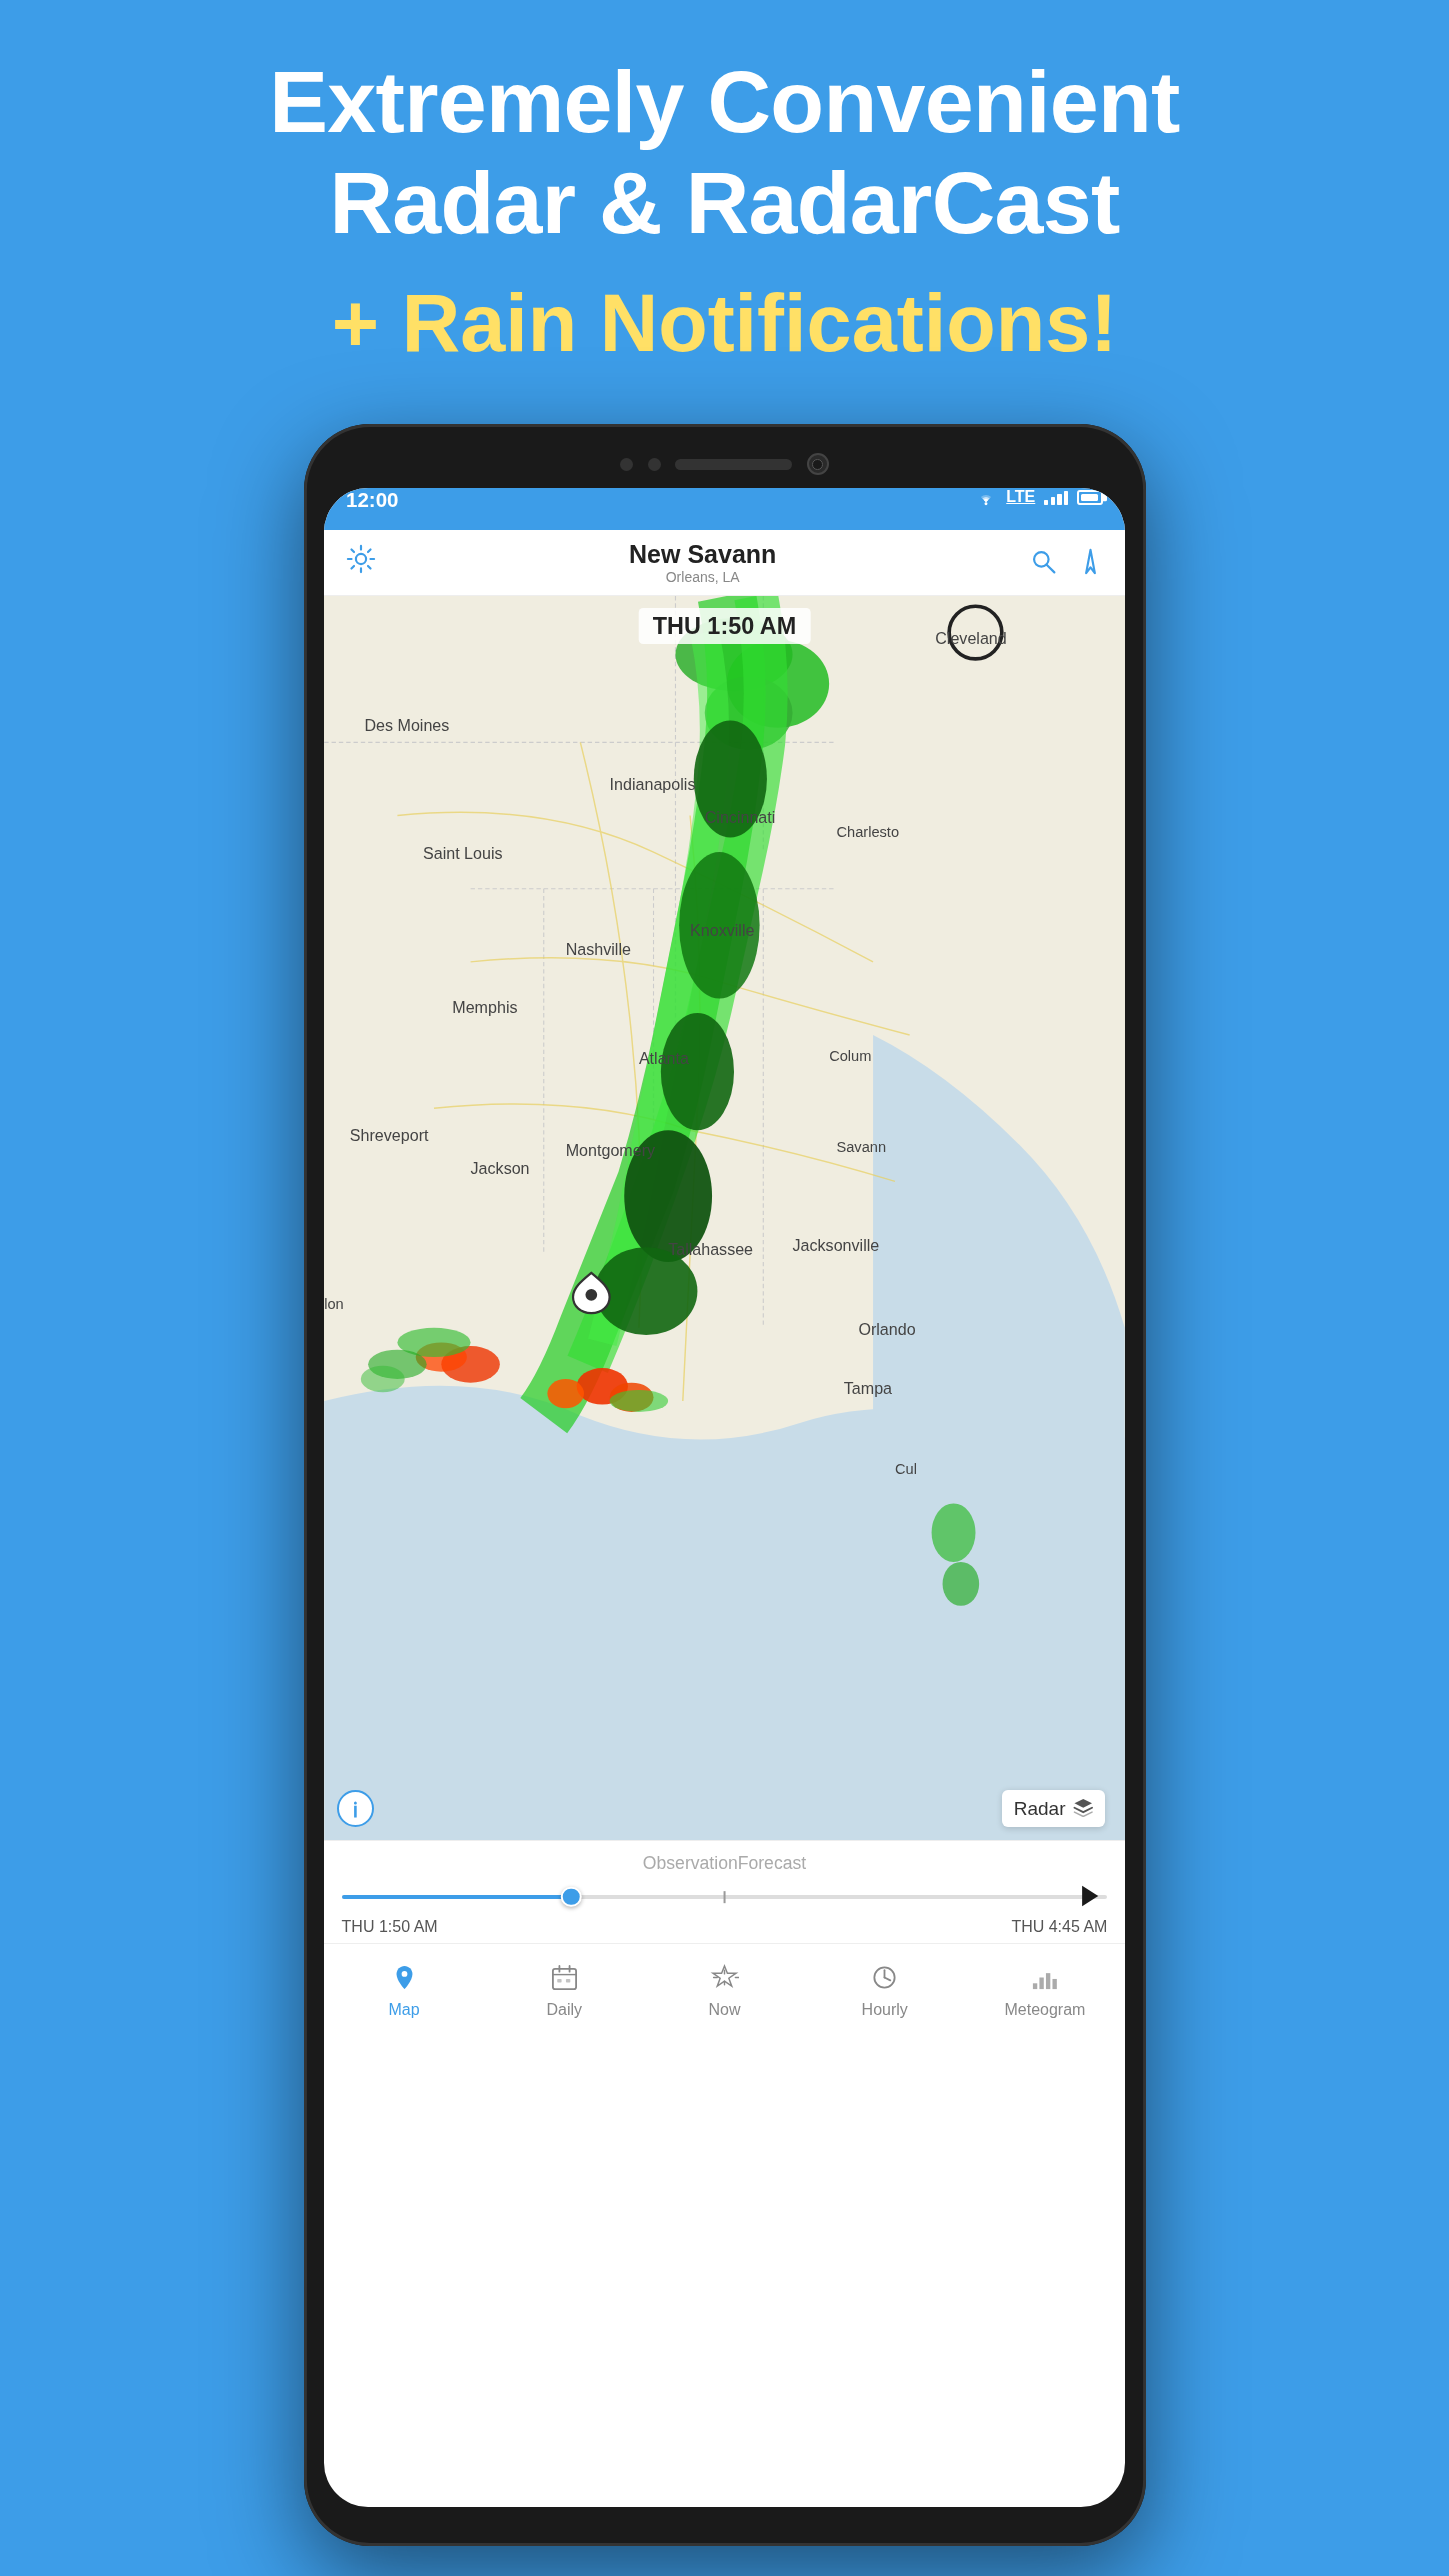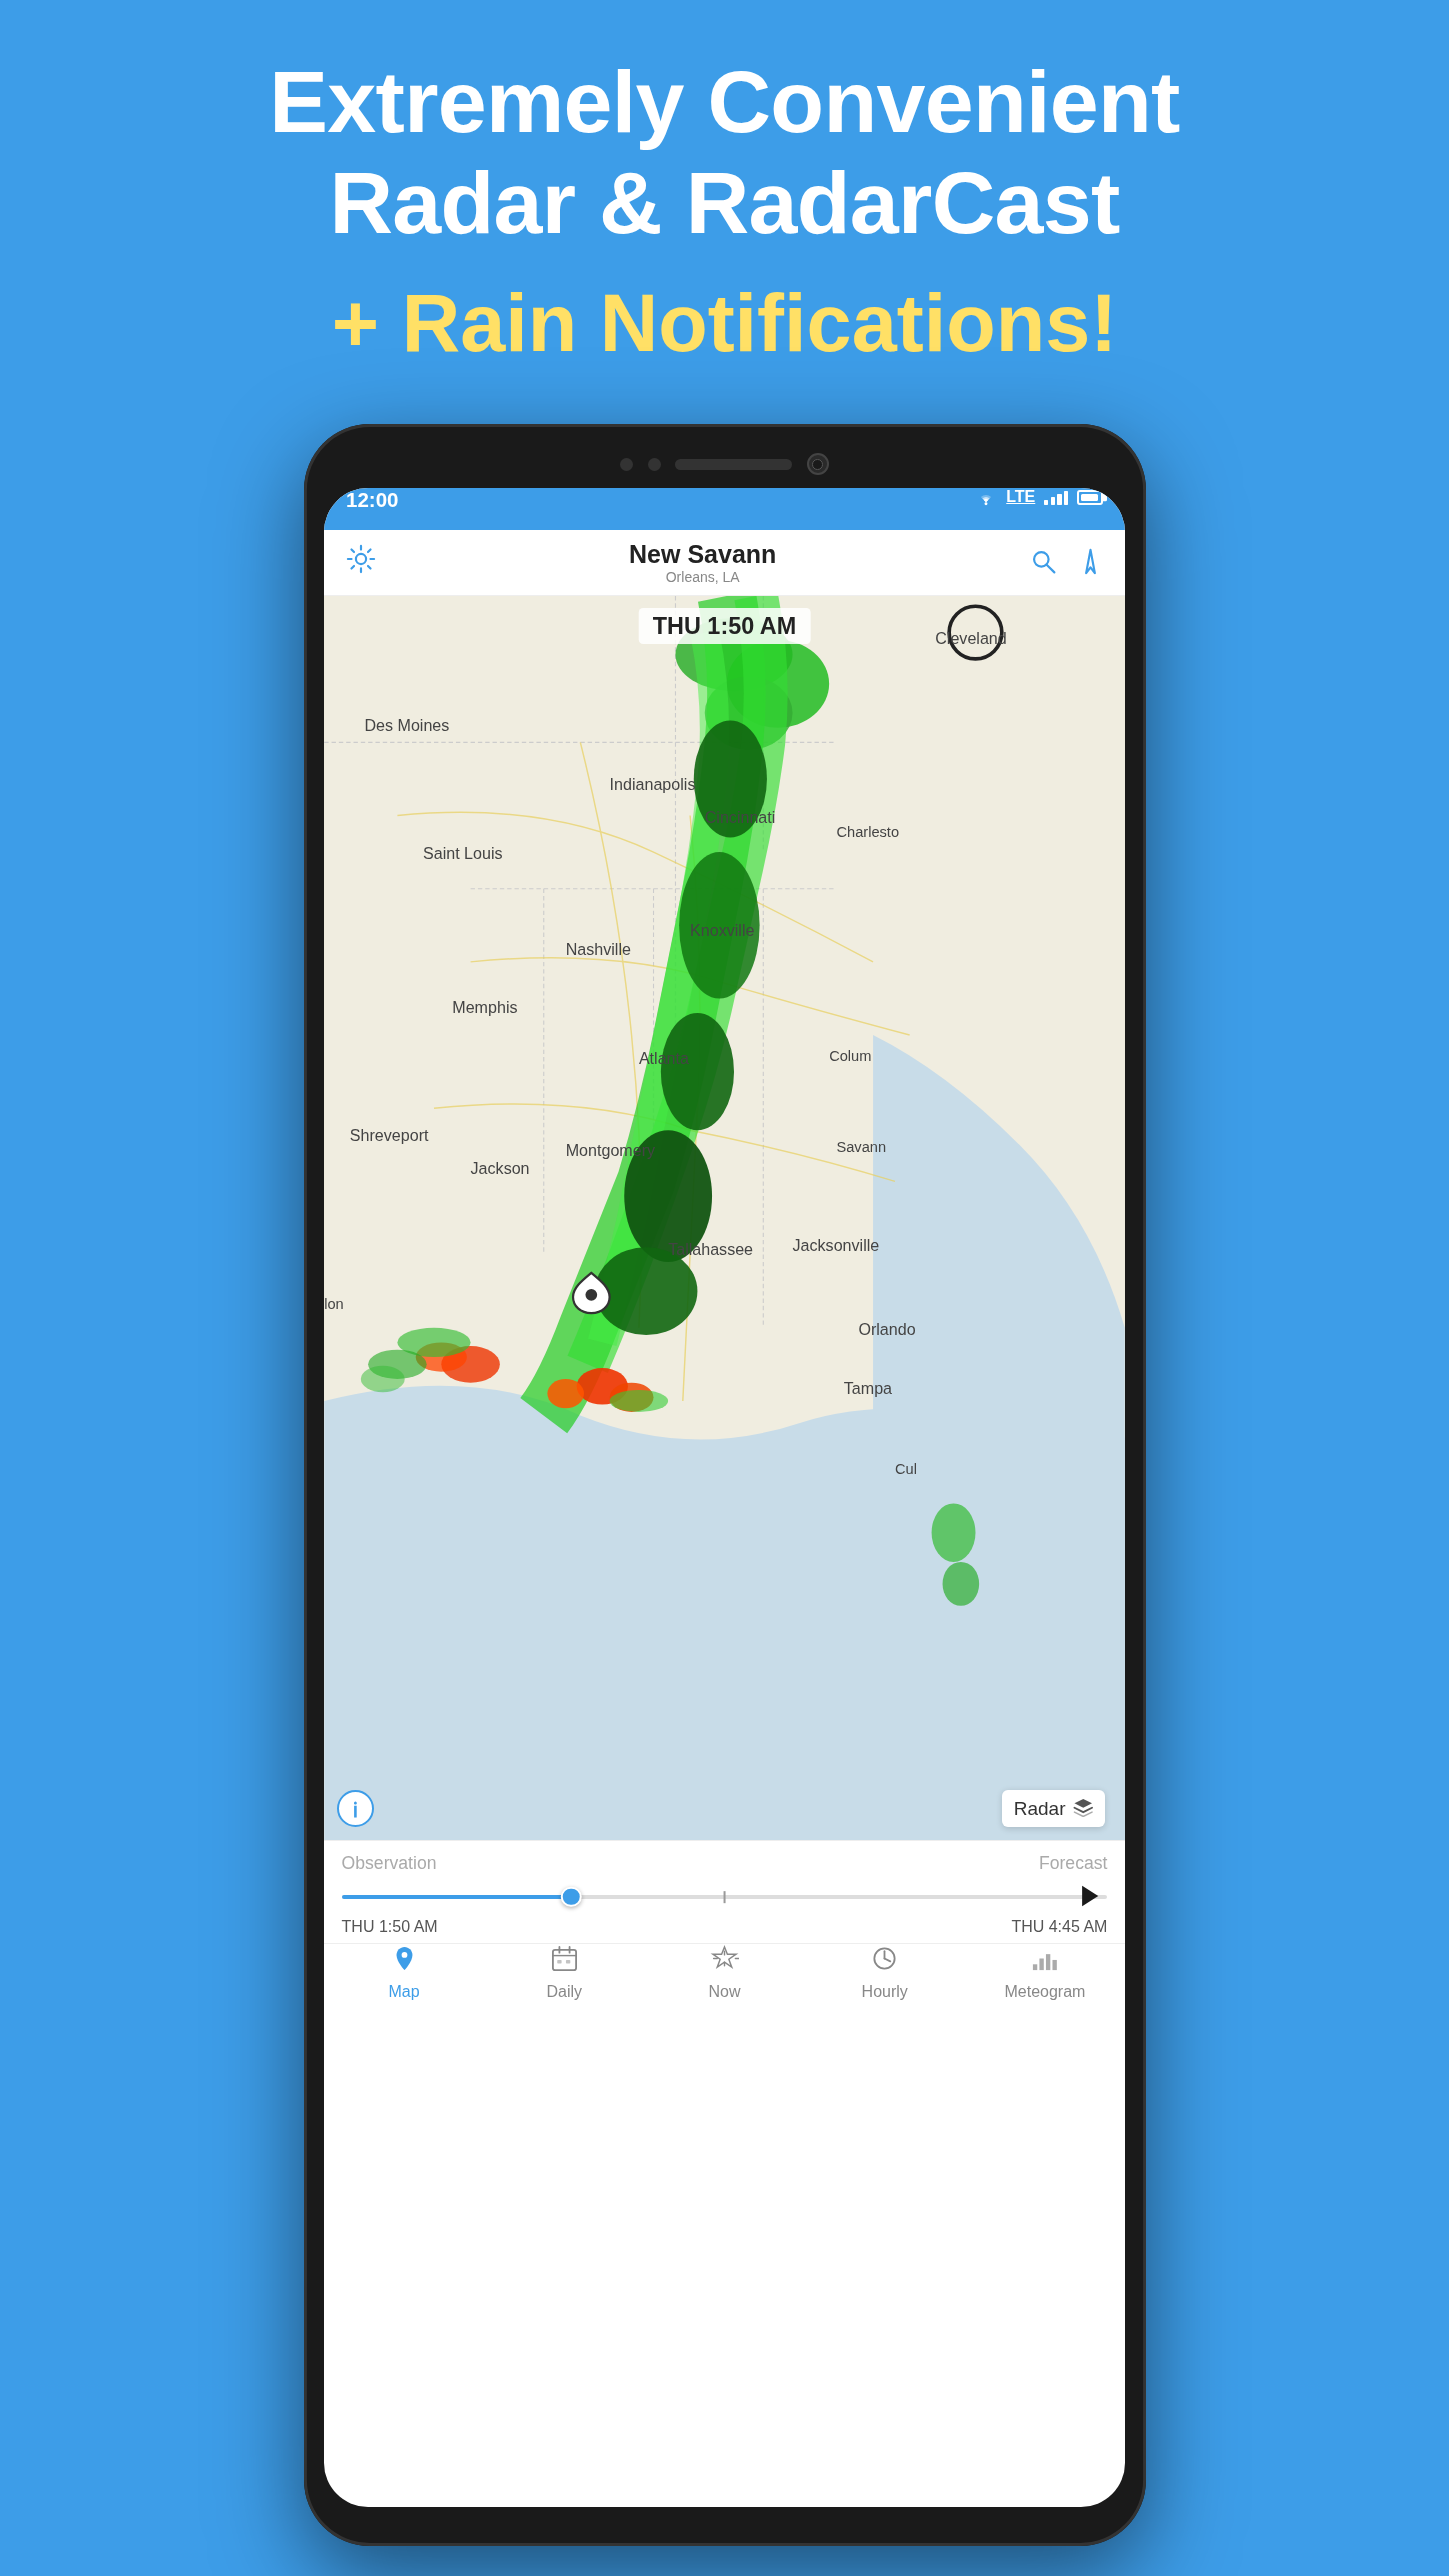--- a/index.html
+++ b/index.html
@@ -249,21 +249,21 @@
     }
 
     
     .timeline-section {
       background: white;
       padding: 11.7px 17.6px 7.3px;
       border-top: 0.7px solid #eee;
     }
     .timeline-labels {
       display: flex;
-      justify-content: space-between;
+      justify-content: center;
       margin-bottom: 5.9px;
     }
     .timeline-label {
       font-size: 17.6px;
       color: #aaa;
     }
     .timeline-track {
       position: relative;
       height: 4.4px;
       background: #ddd;
@@ -308,21 +308,21 @@
     .timeline-time {
       font-size: 16px;
       color: #555;
     }
 
     
     .bottom-nav {
       background: white;
       height: 95px;
       display: flex;
-      align-items: flex-start;
+      align-items: center;
       border-top: 0.7px solid #eee;
     }
     .nav-item {
       flex: 1;
       display: flex;
       flex-direction: column;
       align-items: center;
       gap: 4.4px;
       cursor: pointer;
     }

